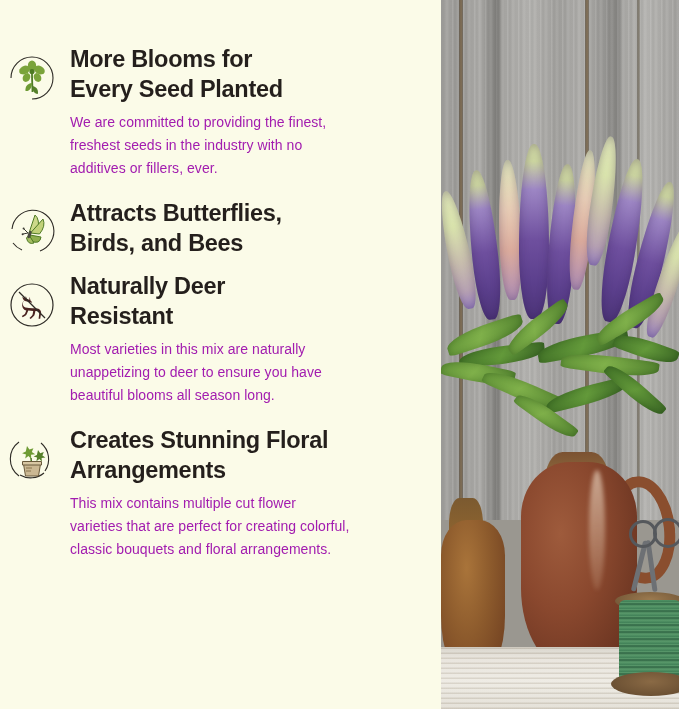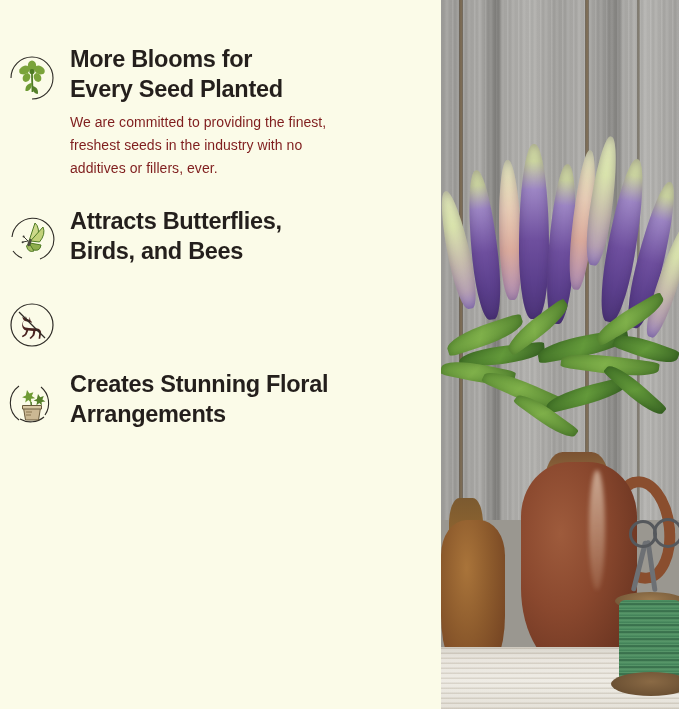--- a/index.html
+++ b/index.html
@@ -10,39 +10,39 @@
   }
   .layout{display:flex;width:679px;height:709px;}
 
   
   .features{
     width:441px;height:709px;background:#fbfbe8;
     box-sizing:border-box;padding:40px 12px 0 0;
     display:flex;flex-direction:column;
   }
   .feature{display:flex;align-items:flex-start;margin-bottom:24px;}
-  .feature:nth-child(1){margin-bottom:22px;}
-  .feature:nth-child(2){margin-bottom:14px;}
+  .feature:nth-child(1){margin-bottom:14px;}
+  .feature:nth-child(2){margin-bottom:2px;}
   .feature:nth-child(3){margin-bottom:14px;}
 
   .icon-wrap{
     width:52px;min-width:52px;height:52px;
     margin:12px 12px 0 6px;
     display:flex;align-items:center;justify-content:center;
   }
   .icon-wrap svg{display:block;}
 
   .ftext{padding-top:4px;padding-right:8px;}
   .fhead{
     font-size:23.5px;line-height:30px;font-weight:bold;
     color:#241f1c;letter-spacing:-0.3px;margin:0 0 7px 0;
     white-space:pre-line;
   }
   .fbody{
-    font-size:14px;line-height:23px;color:#7f1d1d;margin:0;
+    font-size:14px;line-height:23px;color:#a21caf;margin:0;
     white-space:pre-line;letter-spacing:0.05px;
   }
 
   
   .photo{
     width:238px;height:709px;position:relative;overflow:hidden;
     background:#9a9790;
   }
   
   .wood{
@@ -183,20 +183,27 @@
       <div class="icon-wrap">
         <svg width="50" height="50" viewBox="0 0 50 50">
           <circle cx="25" cy="25" r="21" fill="none" stroke="#2e2b26" stroke-width="1.2"></circle>
           <g fill="#4a2320">
             <path d="M18 21c-1.5-1-2.5-2.6-2.6-4.3c.9.9 1.9 1.5 3 1.8l.4-2.4l1 2.6c.9.2 1.8.6 2.5 1.2l.3-3.1l.9 3.6c.8.6 1.4 1.4 1.7 2.4"></path>
             <path d="M17.6 20.6c-1.2.8-1.9 2.2-1.8 3.7c.1 1.6 1.2 2.8 2.7 3.2c2.8.7 6.4.9 9.6.7c2.4-.1 4.3.6 5.4 2.2c.6.9.8 2 .6 3.1l-.9 5.3l-1.6 0l.6-5c.1-.9-.1-1.6-.6-2.1c-.7-.7-1.8-.9-3.2-.8l-.6 3.1c-.2 1-.7 1.9-1.5 2.6l-2.6 2.3l-1.2-1l2.3-2.2c.5-.5.8-1.1.9-1.8l.5-3c-1.7 0-3.4-.1-4.9-.3l-1.5 3.4c-.3.7-.8 1.3-1.5 1.7l-2.6 1.6l-.9-1.3l2.4-1.5c.4-.3.7-.6.9-1l1.2-2.9c-1.2-.4-2.2-1-2.9-1.9c-1-1.2-1.4-2.8-1.2-4.4c.2-1.5.9-2.8 2-3.7z"></path>
           </g>
           <line x1="12" y1="12" x2="38" y2="38" stroke="#2e2b26" stroke-width="1.2"></line>
         </svg>
       </div>
+      <div class="ftext">
+        <h2 class="fhead">Naturally Deer
+Resistant</h2>
+        <p class="fbody">Most varieties in this mix are naturally
+unappetizing to deer to ensure you have
+beautiful blooms all season long.</p>
+      </div>
     </div>
 
     <div class="feature">
       <div class="icon-wrap">
         <svg width="50" height="50" viewBox="0 0 50 50">
           <path d="M12 8a21 21 0 0 0 0 34" fill="none" stroke="#2e2b26" stroke-width="1.1"></path>
           <path d="M34 9a21 21 0 0 1 4 28" fill="none" stroke="#2e2b26" stroke-width="1.1"></path>
           <path d="M13 41a21 21 0 0 0 24 -2" fill="none" stroke="#2e2b26" stroke-width="1.1"></path>
           <g fill="#6f9b34">
             <path d="M20 12l2.4 3.6l4-1.4l-1.6 3.8l3.4 2.2l-4.2.6l.3 4.1l-2.9-2.9l-3.2 2.6l.8-4.1l-3.9-1.2l3.7-1.8z"></path>
@@ -207,20 +214,23 @@
           <path d="M15.5 27.5h19v3.5h-19z" fill="#d8c7a3" stroke="#6a5a3c" stroke-width="1"></path>
           <g stroke="#8a7750" stroke-width="1">
             <line x1="19" y1="34" x2="25" y2="34"></line>
             <line x1="19" y1="37" x2="24" y2="37"></line>
           </g>
         </svg>
       </div>
       <div class="ftext">
         <h2 class="fhead">Creates Stunning Floral
 Arrangements</h2>
+        <p class="fbody">This mix contains multiple cut flower
+varieties that are perfect for creating colorful,
+classic bouquets and floral arrangements.</p>
       </div>
     </div>
 
   </div>
 
   <div class="photo">
     <div class="wood"></div>
     <div class="wood-grain"></div>
     <div class="wood-seam seam1"></div>
     <div class="wood-seam seam2"></div>

